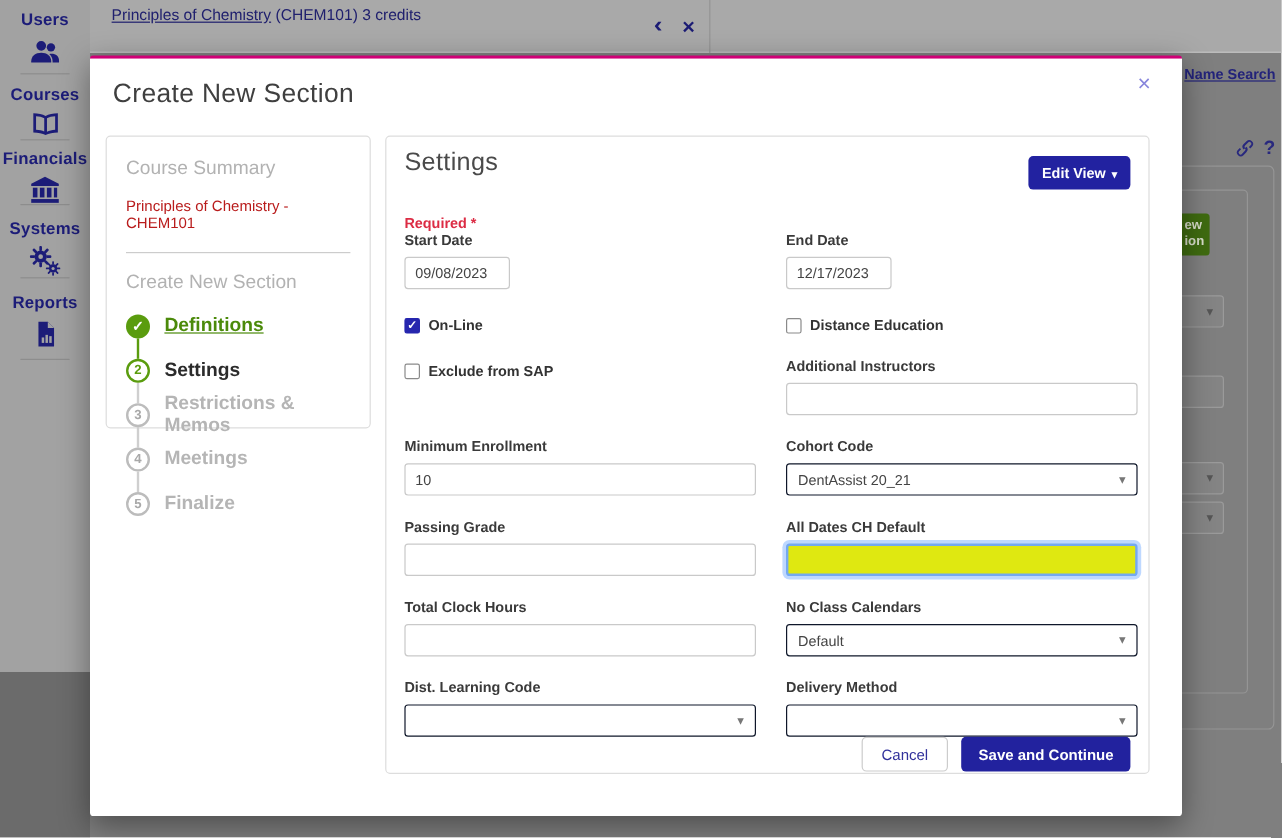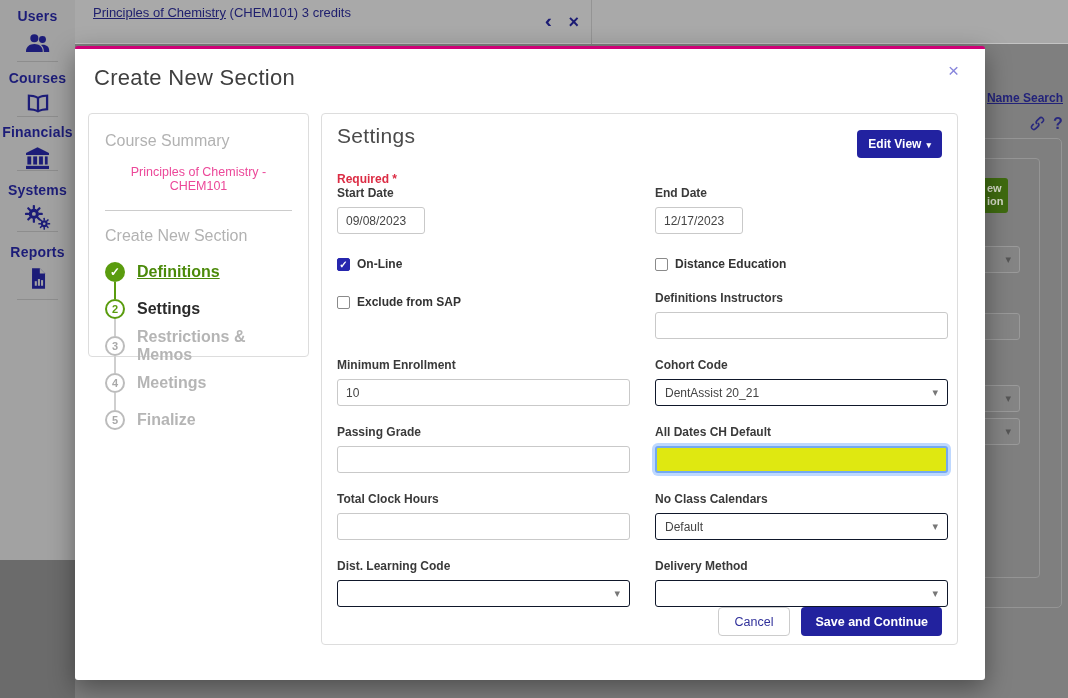--- a/index.html
+++ b/index.html
@@ -18,60 +18,60 @@
   
   .topbar { position:absolute; left:75px; top:0; width:993px; height:44px; background:#a9a9a9; border-bottom:1px solid #c4c4c4; }
   .topbar-left { position:absolute; left:0; top:0; width:517px; height:44px; border-right:1px solid #949494; }
   .topbar-text { position:absolute; left:18px; top:5px; font-size:13px; color:#20206e; }
   .topbar-text a { color:#20206e; text-decoration:underline; cursor:pointer; }
   .topbar-icons { position:absolute; right:12px; top:8px; color:#1b1b74; font-weight:bold; }
   .tb-ico { display:inline-block; font-size:18px; line-height:26px; cursor:pointer; }
   .tb-ico.collapse { font-size:22px; margin-right:12px; transform:scaleY(.85); }
 
   
-  .bg-name-search { position:absolute; top:55px; right:5px; font-size:12px; font-weight:bold; color:#23237a; text-decoration:underline; cursor:pointer; z-index:1;margin-top:36px; }
+  .bg-name-search { position:absolute; top:55px; right:5px; font-size:12px; font-weight:bold; color:#23237a; text-decoration:underline; cursor:pointer; z-index:1; }
   .bg-icon-row { position:absolute; left:1028px; top:114px; z-index:1; display:flex; align-items:center; gap:6px; }
   .bg-help { font-size:16px; font-weight:bold; color:#28287e; }
   .bg-panel-outer { position:absolute; left:600px; top:138px; width:462px; height:470px; border:1px solid #959595; border-radius:5px; z-index:1; }
   .bg-panel-inner { position:absolute; left:620px; top:158px; width:420px; height:420px; border:1px solid #959595; border-radius:4px; z-index:1; }
   .bg-green-btn { position:absolute; left:940px; top:178px; width:68px; height:35px; background:#3f6b10; border-radius:3px; z-index:2; color:#d7dcc9; font-size:11px; font-weight:bold; line-height:13px; padding:4px 0 0 47px; cursor:pointer; }
   .bg-field { position:absolute; left:900px; width:120px; height:27px; background:#848484; border:1px solid #9a9a9a; border-radius:3px; z-index:2; }
   .bg-field .bg-caret { position:absolute; right:8px; top:6px; font-size:11px; color:#555; }
 
   
   .modal { position:absolute; left:75px; top:46px; width:910px; height:634px; background:#fff; border-top:3px solid #cf0076; border-radius:3px; box-shadow:0 8px 26px rgba(0,0,0,.4); z-index:10; }
   .modal-title { position:absolute; left:19px; top:16px; font-size:22px; color:#3f3f3f; letter-spacing:.3px; }
   .modal-close { position:absolute; right:26px; top:12px; font-size:19px; color:#8886dc; cursor:pointer; line-height:1; }
 
   
   .card { border:1px solid #ddd; border-radius:4px; background:#fff; }
   .summary-card { position:absolute; left:13px; top:64px; width:221px; height:244px; padding:18px 16px; }
   .cs-heading { font-size:16px; color:#b2b2b2; }
-  .cs-course { font-size:12.5px; color:#ec4899; margin-top:15px;text-align:center; }
+  .cs-course { font-size:12.5px; color:#b91c1c; margin-top:15px; }
   .cs-divider { border:none; border-top:1px solid #ccc; margin:17px 0 16px; }
   .steps { margin-top:17px; }
   .step-row { display:flex; align-items:center; height:20px; }
   .step-conn { width:2px; height:17px; margin-left:9px; background:#cfcfcf; }
   .step-conn.green { background:#5a9c0e; }
   .step-circle { width:20px; height:20px; border-radius:50%; display:flex; align-items:center; justify-content:center; font-size:11px; font-weight:bold; flex:0 0 20px; }
   .step-circle.done { background:#5a9c0e; color:#fff; font-size:12px; }
   .step-circle.active { border:2px solid #5a9c0e; color:#5a9c0e; }
   .step-circle.pending { border:2px solid #bcbcbc; color:#a8a8a8; }
   .step-label { margin-left:12px; font-size:16px; font-weight:bold; }
   .step-label.done { color:#4b8a0a; text-decoration:underline; cursor:pointer; }
   .step-label.active { color:#2b2b2b; }
   .step-label.pending { color:#b5b5b5; }
 
   
   .settings-card { position:absolute; left:246px; top:64px; width:637px; height:532px; padding:10px 15px 10px; display:flex; flex-direction:column; }
   .settings-head { display:flex; justify-content:space-between; align-items:flex-start; }
   .settings-title { font-size:21px; color:#4a4a4a; letter-spacing:.3px; }
   .edit-view-btn { background:#2222a0; color:#fff; font-size:12px; font-weight:bold; border:none; border-radius:4px; padding:7px 11px; cursor:pointer; margin-top:6px; }
   .edit-view-btn .caret { font-size:9px; margin-left:5px; }
-  .required-note { margin-top:14px; font-size:12px; font-weight:bold; color:#dc2c44; }
+  .required-note { margin-top:21px; font-size:12px; font-weight:bold; color:#dc2c44; }
   .form-grid { display:grid; grid-template-columns:293px 293px; column-gap:25px; row-gap:19px; }
   .fg-label { display:block; font-size:12px; font-weight:bold; color:#3a3a3a; margin-bottom:7px; }
   .text-input { height:27px; border:1px solid #c9c9c9; border-radius:3px; font-size:12px; color:#444; padding:0 8px; font-family:"Liberation Sans",sans-serif; background:#fff; }
   .w-date { width:88px; }
   .w-full { width:100%; }
   .highlight-input { background:#dfe811; border:2px solid #74a9f0; box-shadow:0 0 0 3px rgba(110,168,254,.45); }
   .select { width:100%; height:27px; border:1px solid #0f172a; border-radius:3px; display:flex; align-items:center; justify-content:space-between; padding:0 9px; font-size:12px; color:#444; cursor:pointer; background:#fff; }
   .select .caret { color:#777; font-size:11px; }
   .cb-row { display:flex; align-items:center; margin-top:3px; height:16px; }
   .checkbox { width:13px; height:13px; border:1px solid #8a8a8a; border-radius:2px; background:#fff; display:inline-flex; align-items:center; justify-content:center; cursor:pointer; flex:0 0 13px; }
@@ -276,21 +276,21 @@
         <div class="cb-row">
           <span class="checkbox"></span>
           <span class="cb-label">Distance Education</span>
         </div>
 
         <div class="cb-row" style="align-self:start;">
           <span class="checkbox"></span>
           <span class="cb-label">Exclude from SAP</span>
         </div>
         <div>
-          <label class="fg-label">Definitions Instructors</label>
+          <label class="fg-label">Additional Instructors</label>
           <input class="text-input w-full" value="" style="">
         </div>
 
         <div>
           <label class="fg-label">Minimum Enrollment</label>
           <input class="text-input w-full" value="10" style="">
         </div>
         <div>
           <label class="fg-label">Cohort Code</label>
           <div class="select">

